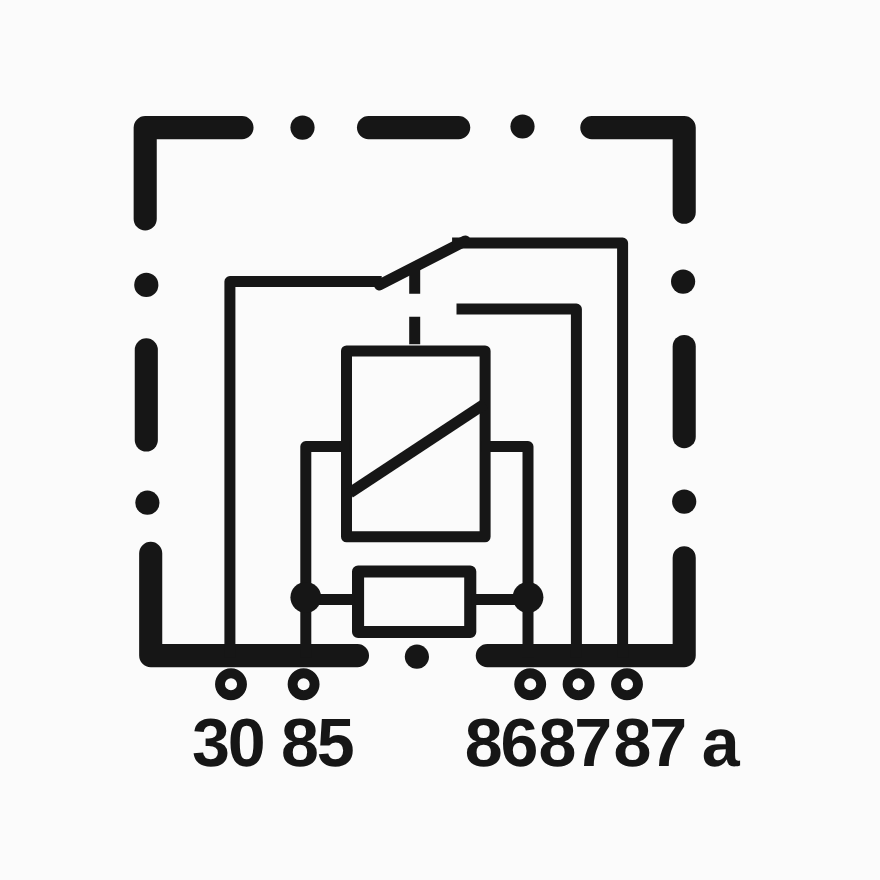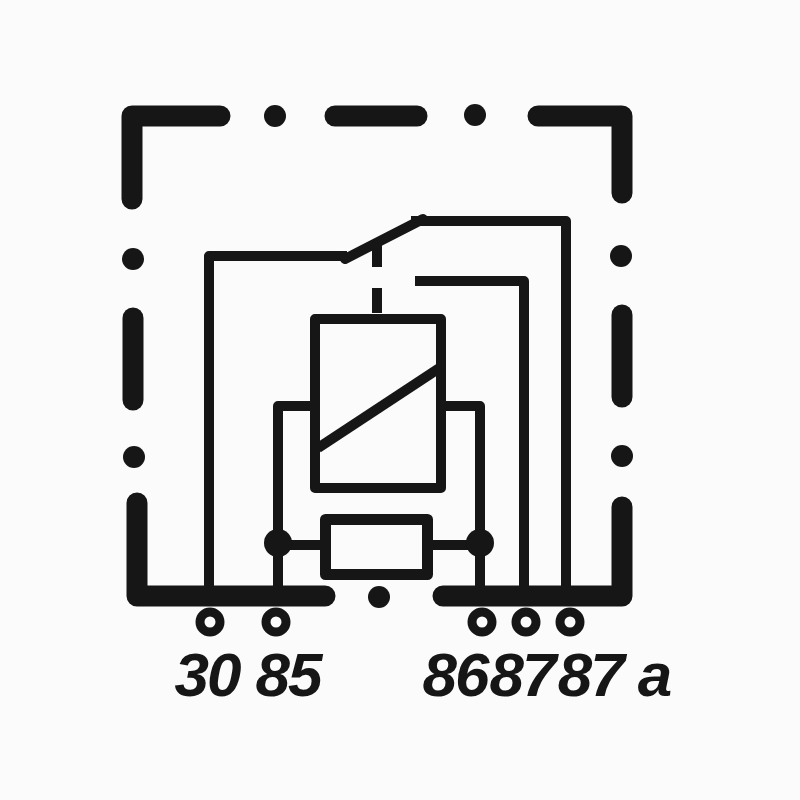--- a/index.html
+++ b/index.html
@@ -10,21 +10,20 @@
   body{
     width:800px;height:800px;
     background:var(--bg);
     font-family:"Liberation Sans", sans-serif;
     overflow:hidden;
   }
   .stage{
     position:relative;
     width:800px;height:800px;
     background:var(--bg);
-    font-style:italic;
   }
   svg{display:block;}
   .ln{stroke:var(--ink);fill:none;}
   .fl{fill:var(--ink);stroke:none;}
   .term-label{
     fill:var(--ink);
     font-family:"Liberation Sans", sans-serif;
     font-weight:bold;
     font-size:62px;
     letter-spacing:-2px;

